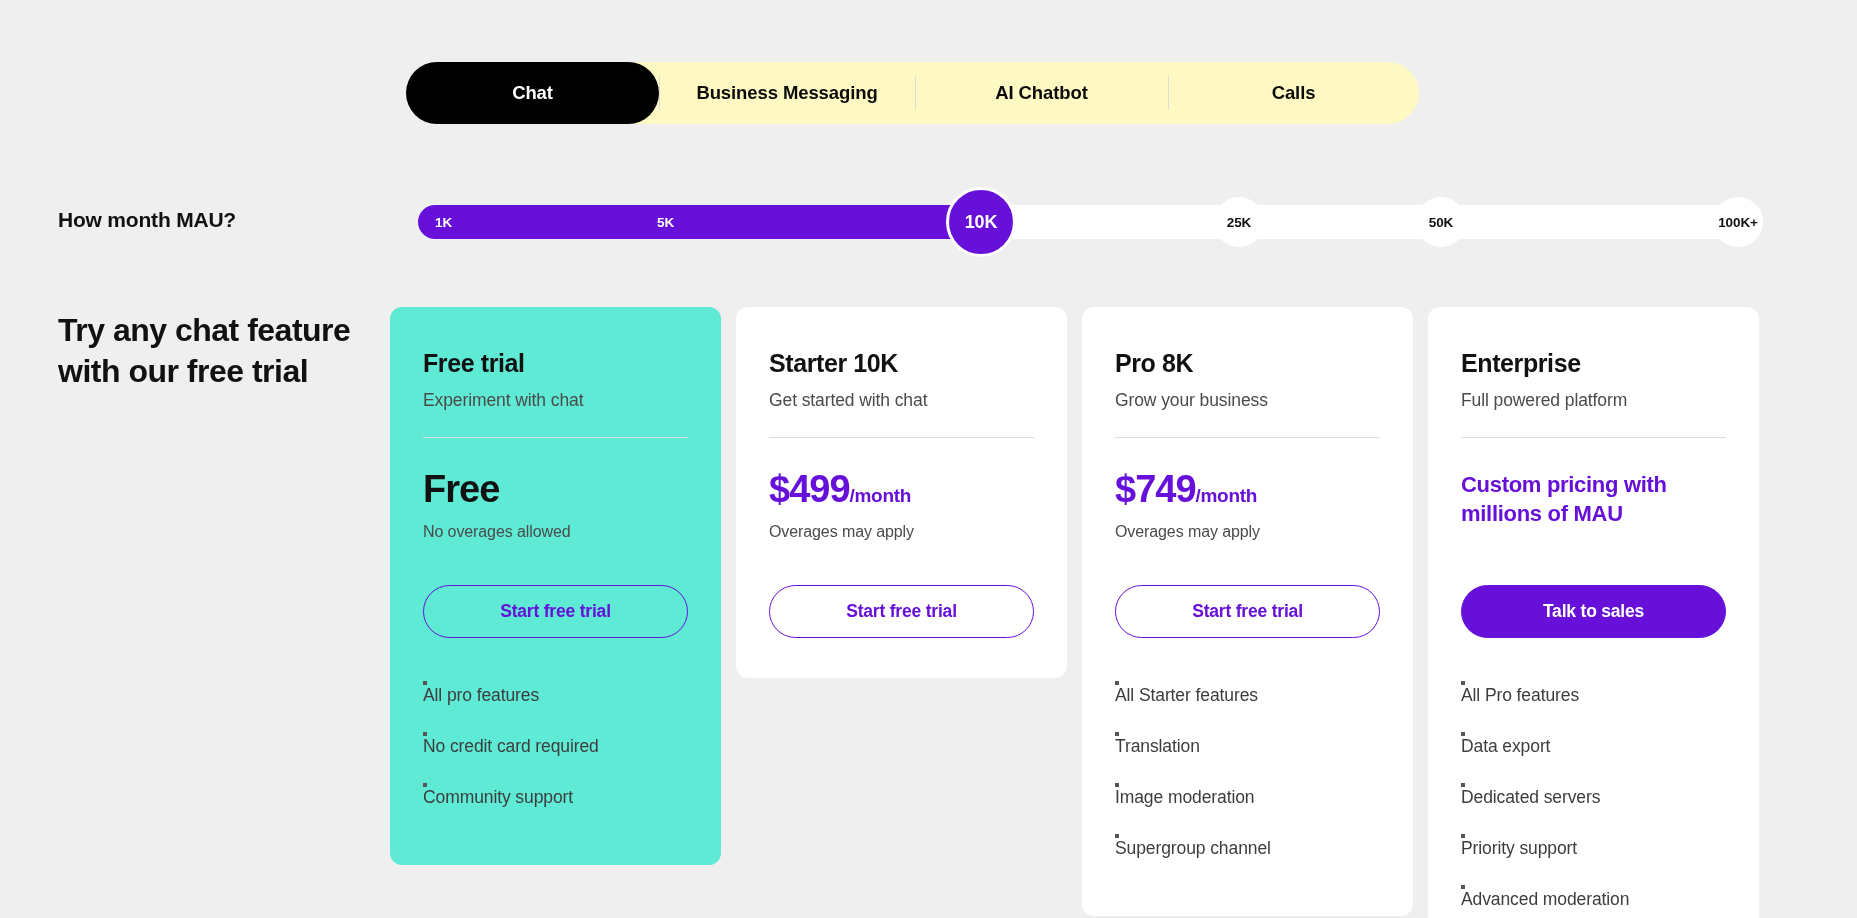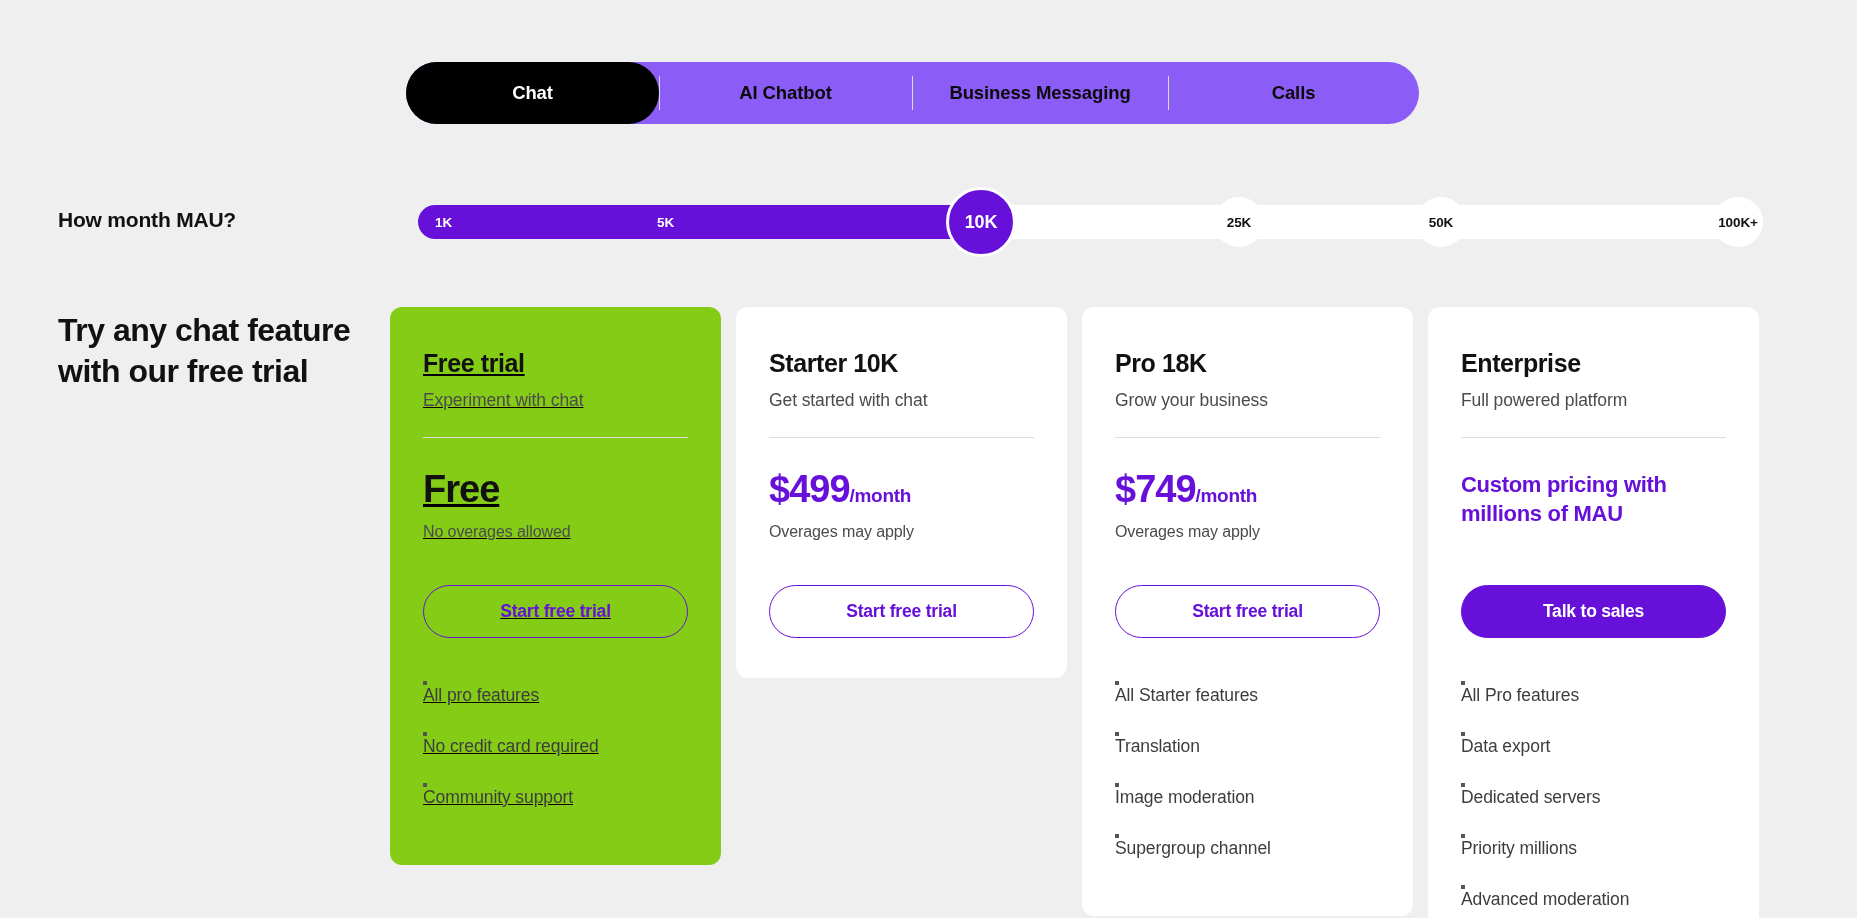--- a/index.html
+++ b/index.html
@@ -18,21 +18,21 @@
   }
 
   
   .tabbar {
     position: absolute;
     left: 406px;
     top: 62px;
     height: 62px;
     display: flex;
     align-items: stretch;
-    background: #8b5cf6;
+    background: #fef9c3;
     border-radius: 31px;
     width: 1013px;
   }
 
   .tab {
     flex: 0 0 auto;
     display: flex;
     align-items: center;
     justify-content: center;
     font-size: 18.5px;
@@ -181,21 +181,21 @@
 
   .card {
     width: 331px;
     background: #ffffff;
     border-radius: 12px;
     padding: 42px 33px 40px 33px;
     display: flex;
     flex-direction: column;
   }
 
-  .card.tinted { background: #84cc16; text-decoration: underline; }
+  .card.tinted { background: #5eead4; }
 
   .card-title {
     font-size: 25px;
     font-weight: 700;
     color: #111111;
     letter-spacing: -0.4px;
     line-height: 1.15;
   }
 
   .card-sub {
@@ -294,22 +294,22 @@
     margin-right: 13px;
     margin-top: 9px;
     flex: 0 0 auto;
   }
 </style>
 </head>
 <body>
 
 <div class="tabbar">
   <button class="tab tab-chat active">Chat</button>
+  <button class="tab tab-business sep">Business Messaging</button>
   <button class="tab tab-ai sep">AI Chatbot</button>
-  <button class="tab tab-business sep">Business Messaging</button>
   <button class="tab tab-calls sep">Calls</button>
 </div>
 
 <div class="mau-label">How month MAU?</div>
 
 <div class="slider-wrap">
   <div class="slider-track"></div>
   <div class="slider-fill"></div>
 
   <div class="tick on-fill" style="left:17px;">1K</div>
@@ -356,21 +356,21 @@
     <div class="card-sub">Get started with chat</div>
     <div class="card-rule"></div>
     <div class="price-block">
       <div class="price accent"><span>$499</span><span class="price-period">/month</span></div>
       <div class="price-note">Overages may apply</div>
     </div>
     <button class="cta outline">Start free trial</button>
   </div>
 
   <div class="card">
-    <div class="card-title">Pro 18K</div>
+    <div class="card-title">Pro 8K</div>
     <div class="card-sub">Grow your business</div>
     <div class="card-rule"></div>
     <div class="price-block">
       <div class="price accent"><span>$749</span><span class="price-period">/month</span></div>
       <div class="price-note">Overages may apply</div>
     </div>
     <button class="cta outline">Start free trial</button>
     <ul class="features">
       <li class="feature">
           <span class="bullet"></span>
@@ -407,21 +407,21 @@
       <li class="feature">
           <span class="bullet"></span>
           <span>Data export</span>
         </li>
       <li class="feature">
           <span class="bullet"></span>
           <span>Dedicated servers</span>
         </li>
       <li class="feature">
           <span class="bullet"></span>
-          <span>Priority millions</span>
+          <span>Priority support</span>
         </li>
       <li class="feature">
           <span class="bullet"></span>
           <span>Advanced moderation</span>
         </li>
     </ul>
   </div>
 
 </div>
 

